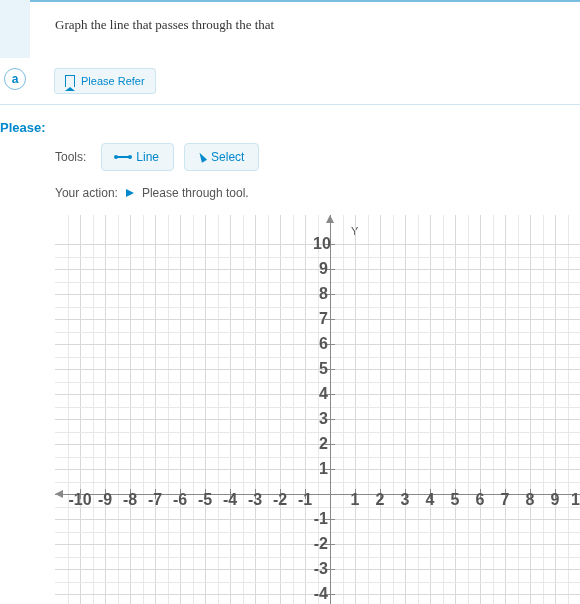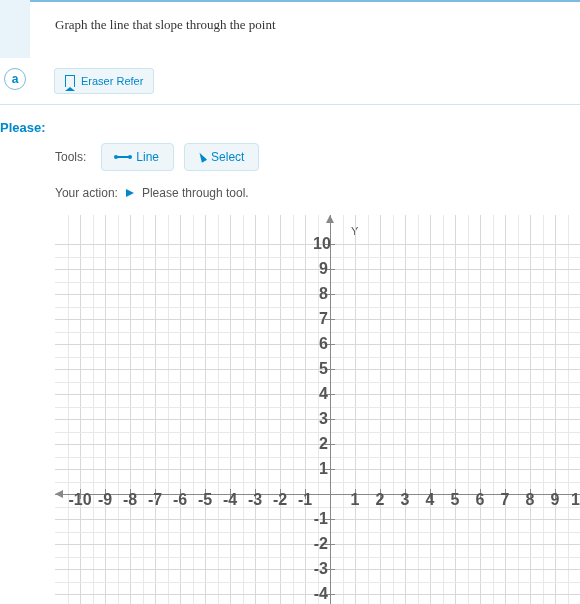--- a/index.html
+++ b/index.html
@@ -119,28 +119,28 @@
     .block-stripe { position: absolute; left: 0; width: 30px; background: #e8f4f9; }
   </style>
 </head>
 <body>
 
 <div class="container">
   <div class="block-stripe" style="top:0; height:58px;"></div>
 
   <div class="header-row">
     <div class="problem-num">246</div>
-    <div class="problem-text">Graph the line that slope through the point</div>
+    <div class="problem-text">Graph the line that passes through the that</div>
   </div>
 
   <div class="part-row">
     <div class="part-letter">a</div>
     <div class="chapter-ref">
       <span class="bookmark-icon"></span>
-      <span>Eraser Refer</span>
+      <span>Please Refer</span>
     </div>
   </div>
 
   <div class="divider"></div>
 
   <div class="answer-label">Please:</div>
 
   <div class="tools-row">
     <span class="tools-label">Tools:</span>
     <button class="tool-btn">

